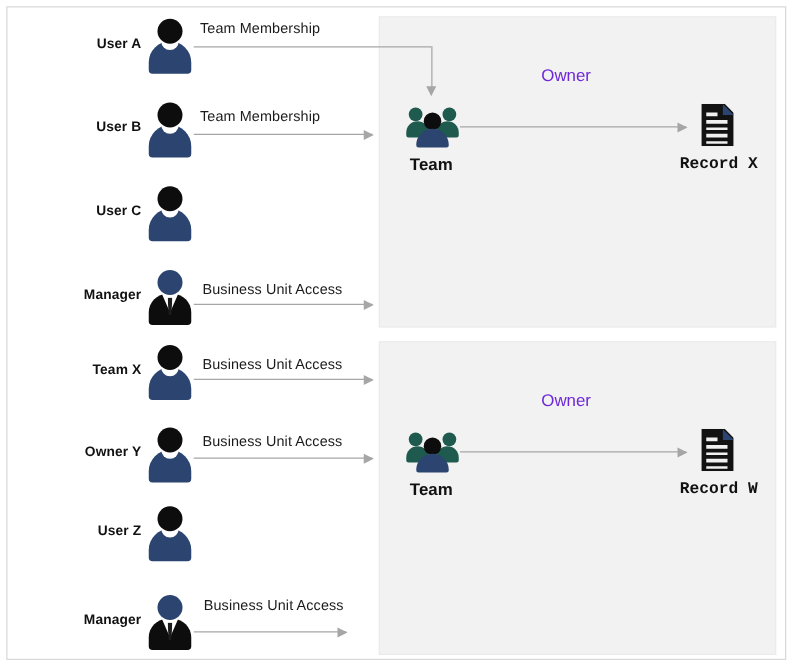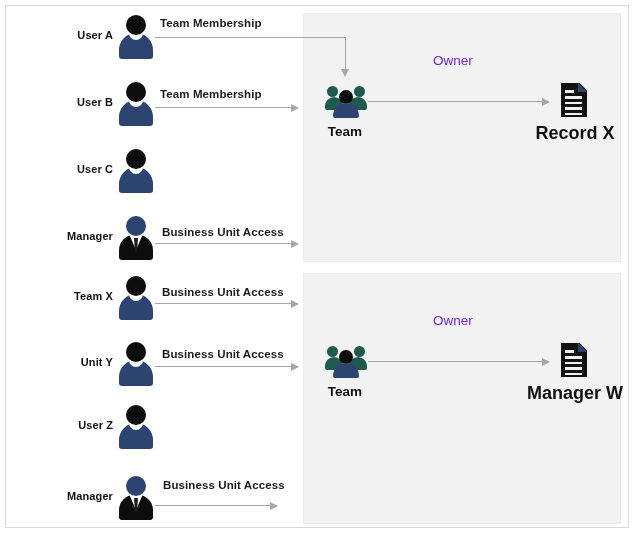--- a/index.html
+++ b/index.html
@@ -155,21 +155,20 @@
     border-top: 4px solid transparent;
     border-bottom: 4px solid transparent;
   }
 
   .conn-label {
     position: absolute;
     font-size: 11.5px;
     color: #1a1a1a;
     white-space: nowrap;
     letter-spacing: 0.1px;
-    font-weight: bold;
   }
 
   
   .elbow-h {
     position: absolute;
     height: 1px;
     background: #a6a6a6;
   }
   .elbow-v {
     position: absolute;
@@ -299,24 +298,25 @@
     height: 2.5px;
     background: #f0f0f0;
   }
   .doc-line.short { width: 9px; }
   .record-caption {
     position: absolute;
     top: 40px;
     left: 0;
     width: 100px;
     text-align: center;
-    font-size: 18px;
+    font-size: 13px;
     font-weight: bold;
     color: #111111;
     white-space: nowrap;
+    font-family: Liberation Mono, monospace;
   }
   .owner-label {
     position: absolute;
     font-size: 13.5px;
     color: #6d28d9;
     white-space: nowrap;
   }
 </style>
 </head>
 <body>
@@ -423,36 +423,36 @@
   <div class="record-node" style="left:525px; top:343px;">
     <div class="doc-icon">
       <div class="doc-body"></div>
       <div class="doc-fold"></div>
       <div class="doc-line short" style="top:7px;"></div>
       <div class="doc-line" style="top:13px;"></div>
       <div class="doc-line" style="top:18.5px;"></div>
       <div class="doc-line" style="top:24px;"></div>
       <div class="doc-line" style="top:29.5px;"></div>
     </div>
-    <div class="record-caption">Manager W</div>
+    <div class="record-caption">Record W</div>
   </div>
 
   <div class="actor-row" style="top:272px;">
     <div class="actor-label">Team X</div>
     <div class="person-icon">
       <div class="p-body"></div>
       <div class="p-neck"></div>
       <div class="p-head"></div>
     </div>
   </div>
   <div class="conn-label" style="left:162px; top:286px;">Business Unit Access</div>
   <div class="arrow" style="left:155px; top:303px; width:143px;"></div>
 
   <div class="actor-row" style="top:338px;">
-    <div class="actor-label">Unit Y</div>
+    <div class="actor-label">Owner Y</div>
     <div class="person-icon">
       <div class="p-body"></div>
       <div class="p-neck"></div>
       <div class="p-head"></div>
     </div>
   </div>
   <div class="conn-label" style="left:162px; top:348px;">Business Unit Access</div>
   <div class="arrow" style="left:155px; top:366px; width:143px;"></div>
 
   <div class="actor-row" style="top:401px;">

